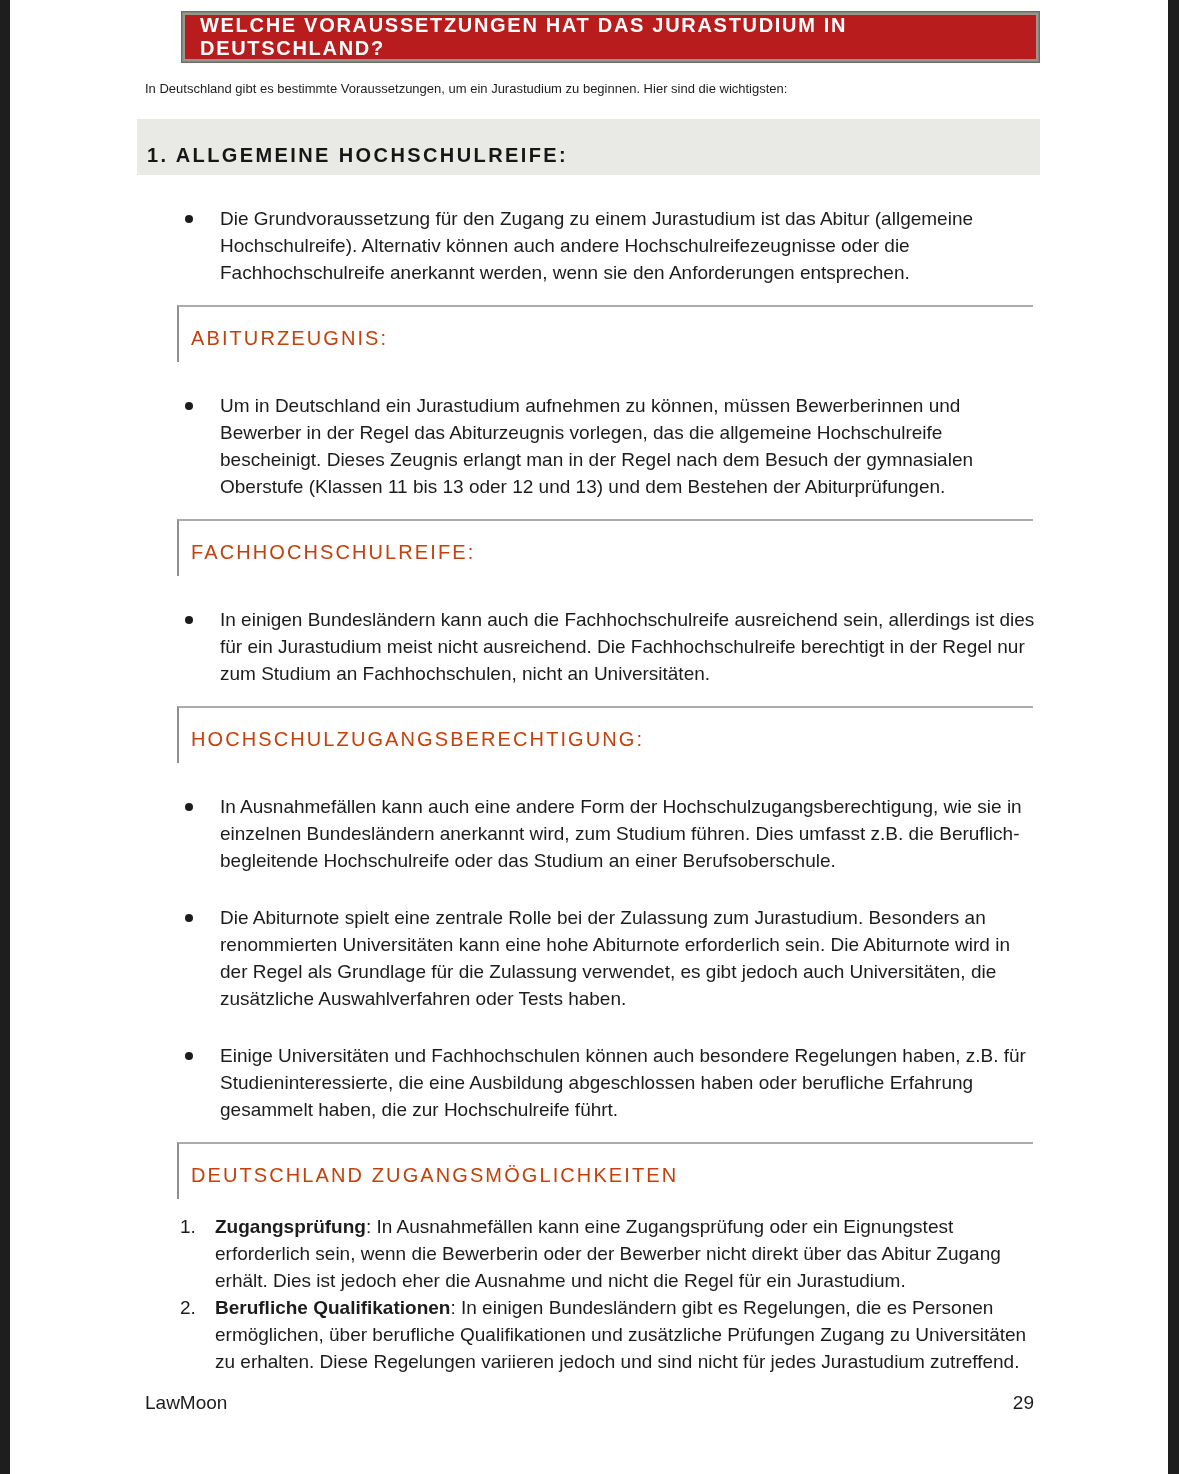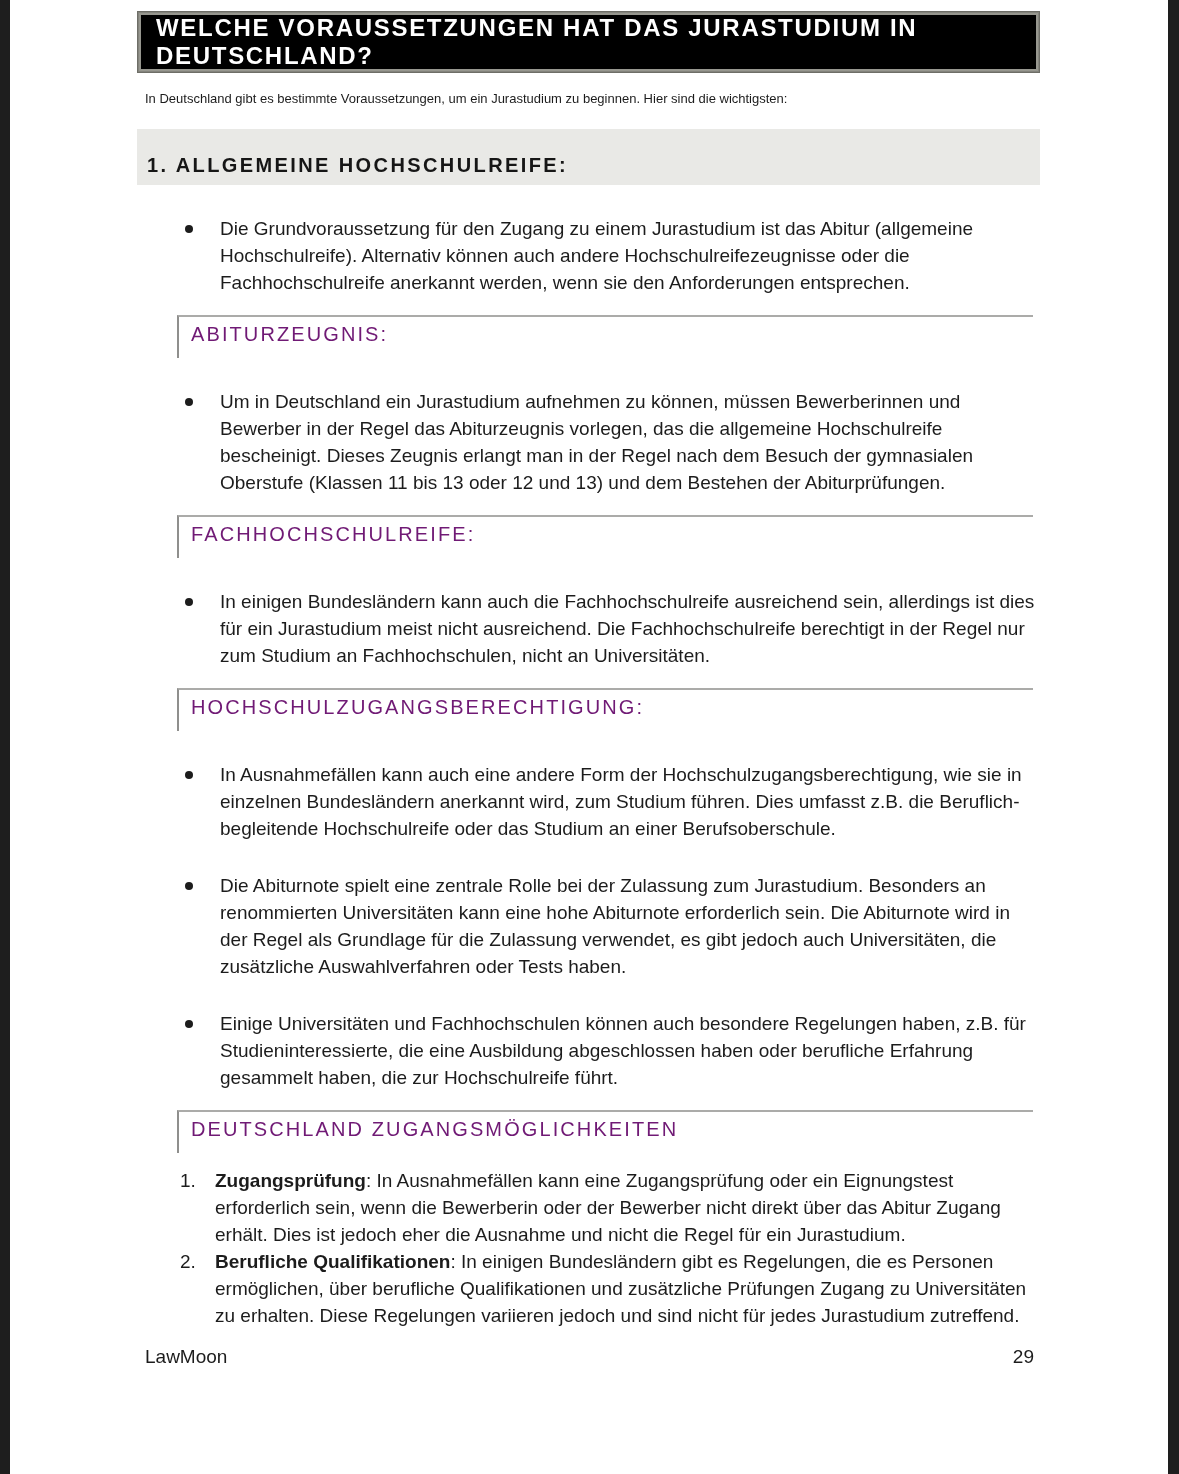--- a/index.html
+++ b/index.html
@@ -14,30 +14,31 @@
   .edge { position: absolute; top: 0; bottom: 0; background: #1e1e1e; }
   .edge-left  { left: 0;  width: 10px; }
   .edge-right { right: 0; width: 11px; }
 
   .page-content { margin-left: 137px; width: 903px; }
 
   .title-bar {
     box-sizing: border-box;
     margin-top: 11px;
     min-height: 40px;
-    background: #000000;
+    background: #b91c1c;
     border: 1px solid #6e6e67;
     box-shadow: inset 0 0 0 1px #83837c, inset 0 0 0 3px #97978f;
     color: #ffffff;
     font-weight: bold;
-    font-size: 24px;
+    font-size: 20px;
     letter-spacing: 1.7px;
     display: flex;
     align-items: center;
     padding: 2px 8px 2px 18px;
+    margin-left: 44px;
   }
 
   .intro {
     margin: 12px 0 0 8px;
     width: 860px;
     font-size: 13px;
     line-height: 27px;
   }
 
   .band {
@@ -66,24 +67,24 @@
     border-radius: 50%;
     background: #1c1c1c;
   }
 
   .subheading {
     box-sizing: border-box;
     margin: 19px 0 0 40px;
     width: 856px;
     border-top: 2px solid #ababa9;
     border-left: 2px solid #8f8f8d;
-    padding: 6px 0 12px 12px;
+    padding: 20px 0 12px 12px;
     font-size: 20px;
     letter-spacing: 2.1px;
-    color: #701a75;
+    color: #c2410c;
   }
 
   .numlist { list-style: none; margin: 14px 0 0 0; padding: 0; }
   .numlist li {
     position: relative;
     padding-left: 78px;
     font-size: 19px;
     line-height: 27px;
   }
   .numlist .num { position: absolute; left: 43px; top: 0; }

